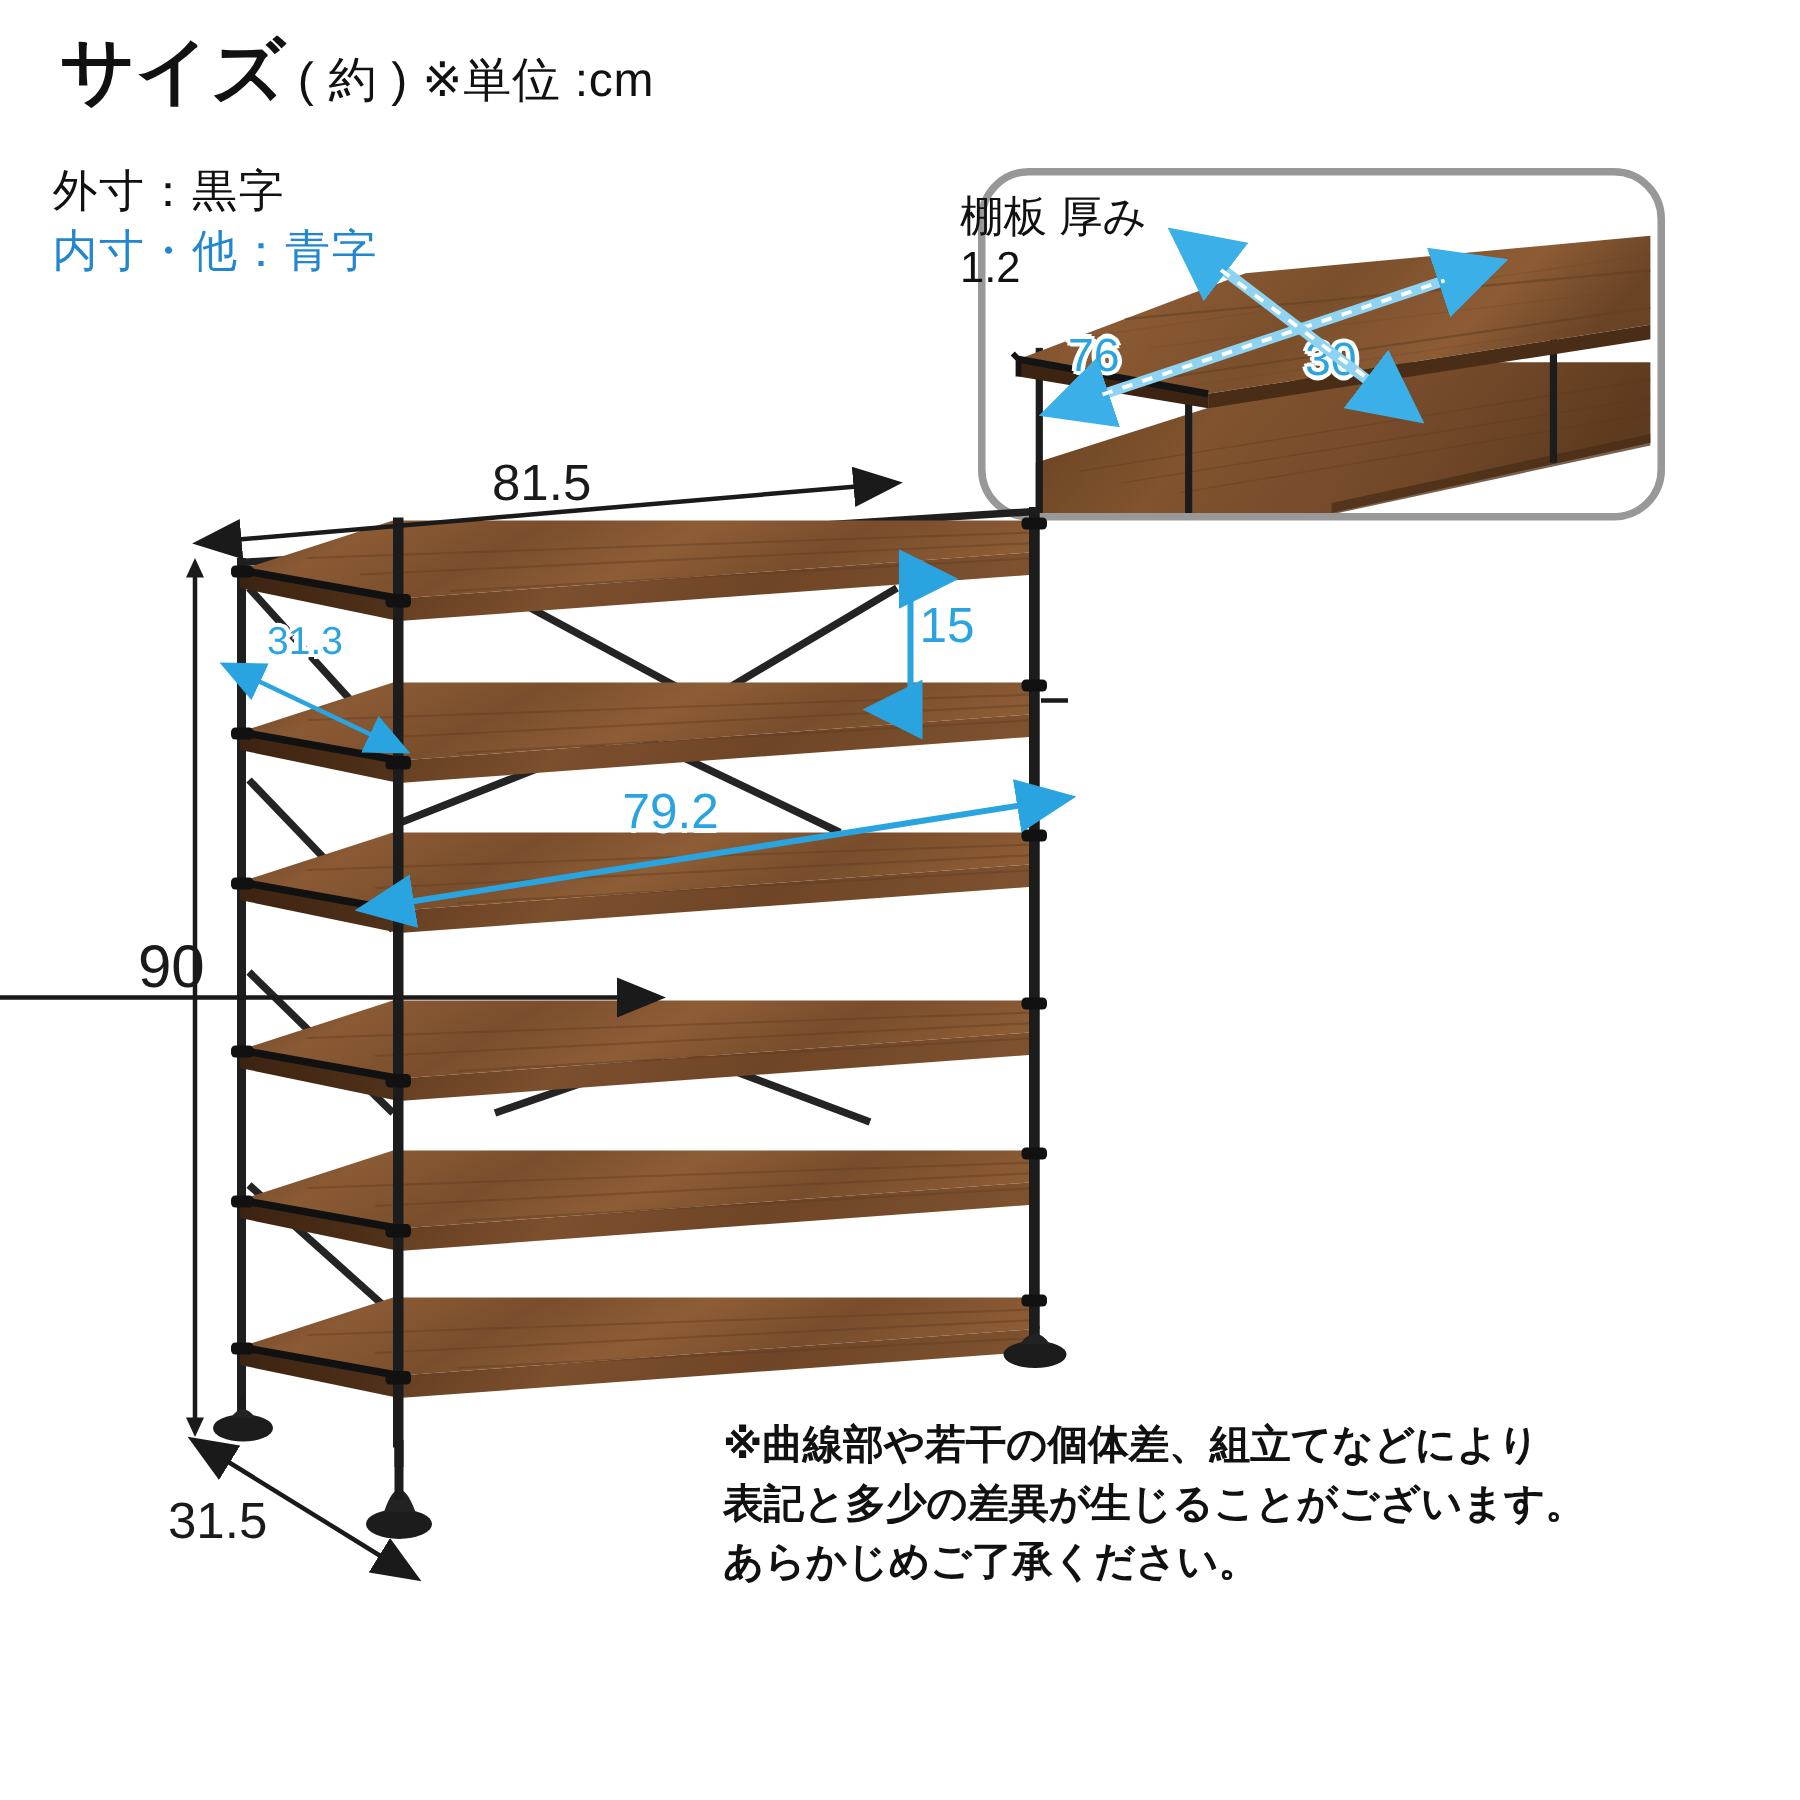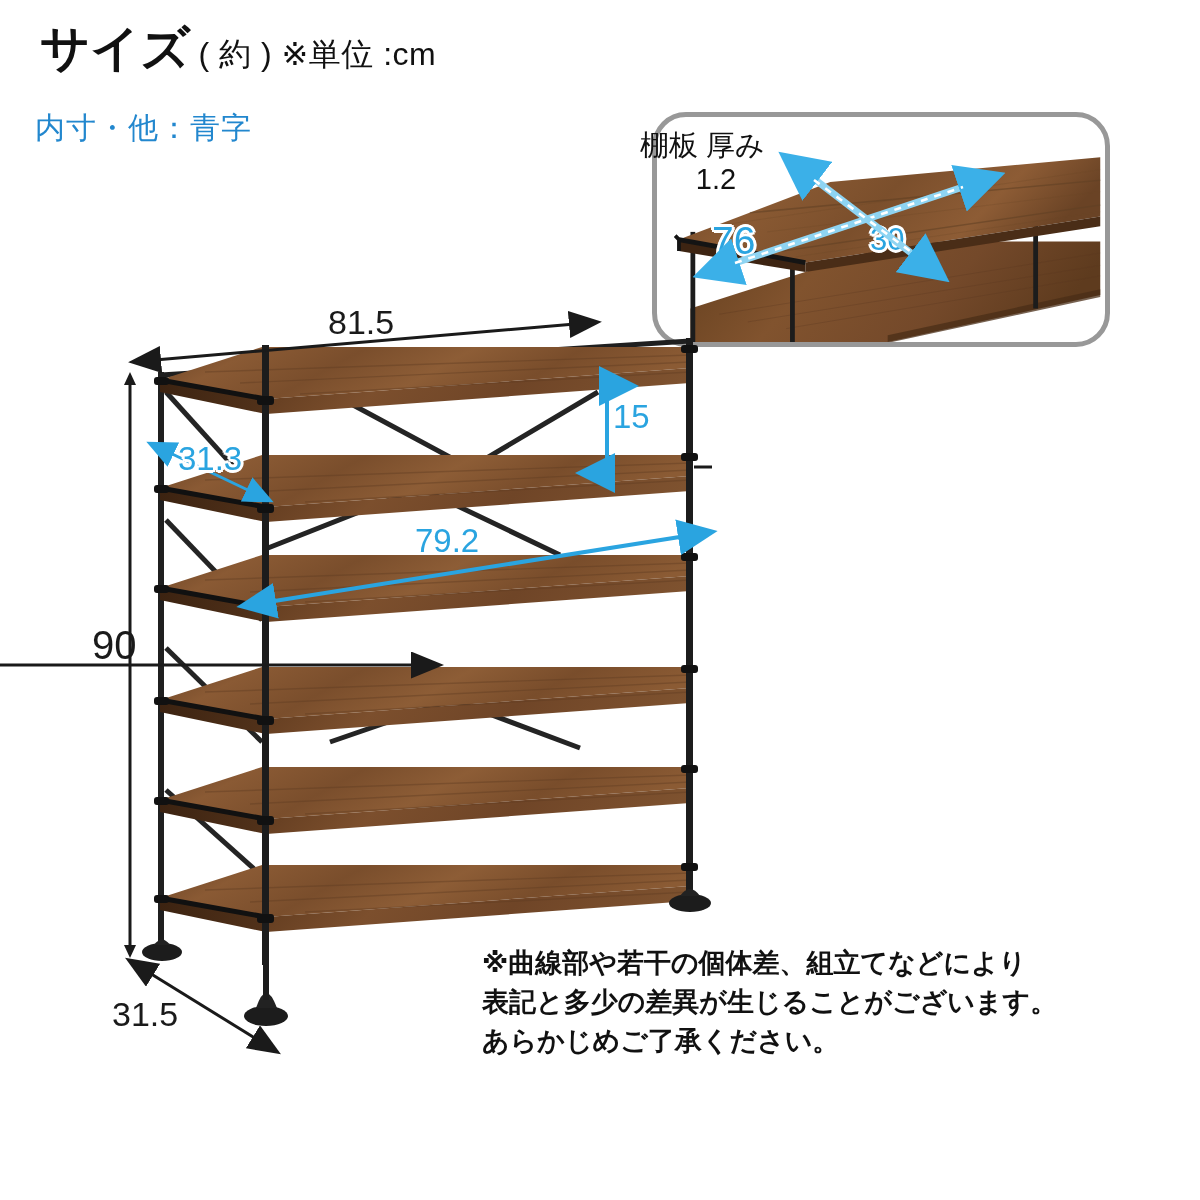--- a/index.html
+++ b/index.html
@@ -33,21 +33,21 @@
   .inset{
     position:absolute;left:652px;top:112px;width:458px;height:235px;
     border:5px solid #989898;border-radius:34px;
     box-sizing:border-box;overflow:hidden;background:#fff;
   }
   .inset-label{
     position:absolute;left:640px;top:128px;width:240px;
     font-size:29px;color:#111;line-height:1.18;z-index:30;
     text-align:left;pointer-events:none;
   }
-  .inset-label .l2{display:block;text-align:center;width:152px;}
+  .inset-label .l2{display:block;text-align:left;width:152px;}
   .inset-svg{position:absolute;left:652px;top:112px;width:458px;height:235px;z-index:20;}
 
   
   .main-svg{position:absolute;left:0;top:0;width:1200px;height:1200px;}
 
   
   .lab{position:absolute;white-space:nowrap;pointer-events:none;}
   .lab-black{color:#1a1a1a;}
   .lab-blue{
     color:#2aa4e0;
@@ -58,43 +58,44 @@
   .lab-insetblue{
     color:#2aa4e0;
     text-shadow:
       -2px -2px 0 #fff, 2px -2px 0 #fff, -2px 2px 0 #fff, 2px 2px 0 #fff,
       -3px 0 0 #fff, 3px 0 0 #fff, 0 -3px 0 #fff, 0 3px 0 #fff;
   }
   #lab-width   {left:328px;  top:303px;  font-size:34px;}
   #lab-height  {left:92px;   top:623px;  font-size:40px;}
   #lab-depth   {left:112px;  top:995px;  font-size:34px;}
   #lab-steel   {left:722px;  top:443px;  font-size:29px;line-height:1.3;}
-  #lab-inner-d {left:178px;  top:440px;  font-size:33px;}
+  #lab-inner-d {left:178px;  top:412px;  font-size:26px;}
   #lab-gap     {left:613px;  top:398px;  font-size:33px;}
   #lab-inner-w {left:415px;  top:522px;  font-size:33px;}
-  #lab-i76     {left:712px;  top:219px;  font-size:39px;}
+  #lab-i76     {left:712px;  top:219px;  font-size:31px;}
   #lab-i30     {left:870px;  top:222px;  font-size:31px;}
 
   .note{
     position:absolute;left:482px;top:944px;
     font-size:27px;color:#111;line-height:1.44;
     white-space:pre-line;
     font-weight:bold;
   }
 </style>
 </head>
 <body>
 
 <div id="root">
 
   <div class="hdr">
     <span class="hdr-title">サイズ</span><span class="hdr-sub">( 約 ) ※単位 :cm</span>
   </div>
 
   <div class="legend">
+    <div class="legend-row legend-black">外寸：黒字</div>
     <div class="legend-row legend-blue">内寸・他：青字</div>
   </div>
 
   <div class="inset">
     <svg viewBox="0 0 458 235" width="448" height="225" style="position:absolute;left:0;top:0;">
       <defs>
         <linearGradient id="wdA" x1="0" y1="0" x2="1" y2="0.25">
           <stop offset="0" stop-color="#6d4426"></stop>
             <stop offset="0.28" stop-color="#8a5a33"></stop>
           <stop offset="0.55" stop-color="#7b4f2c"></stop>

